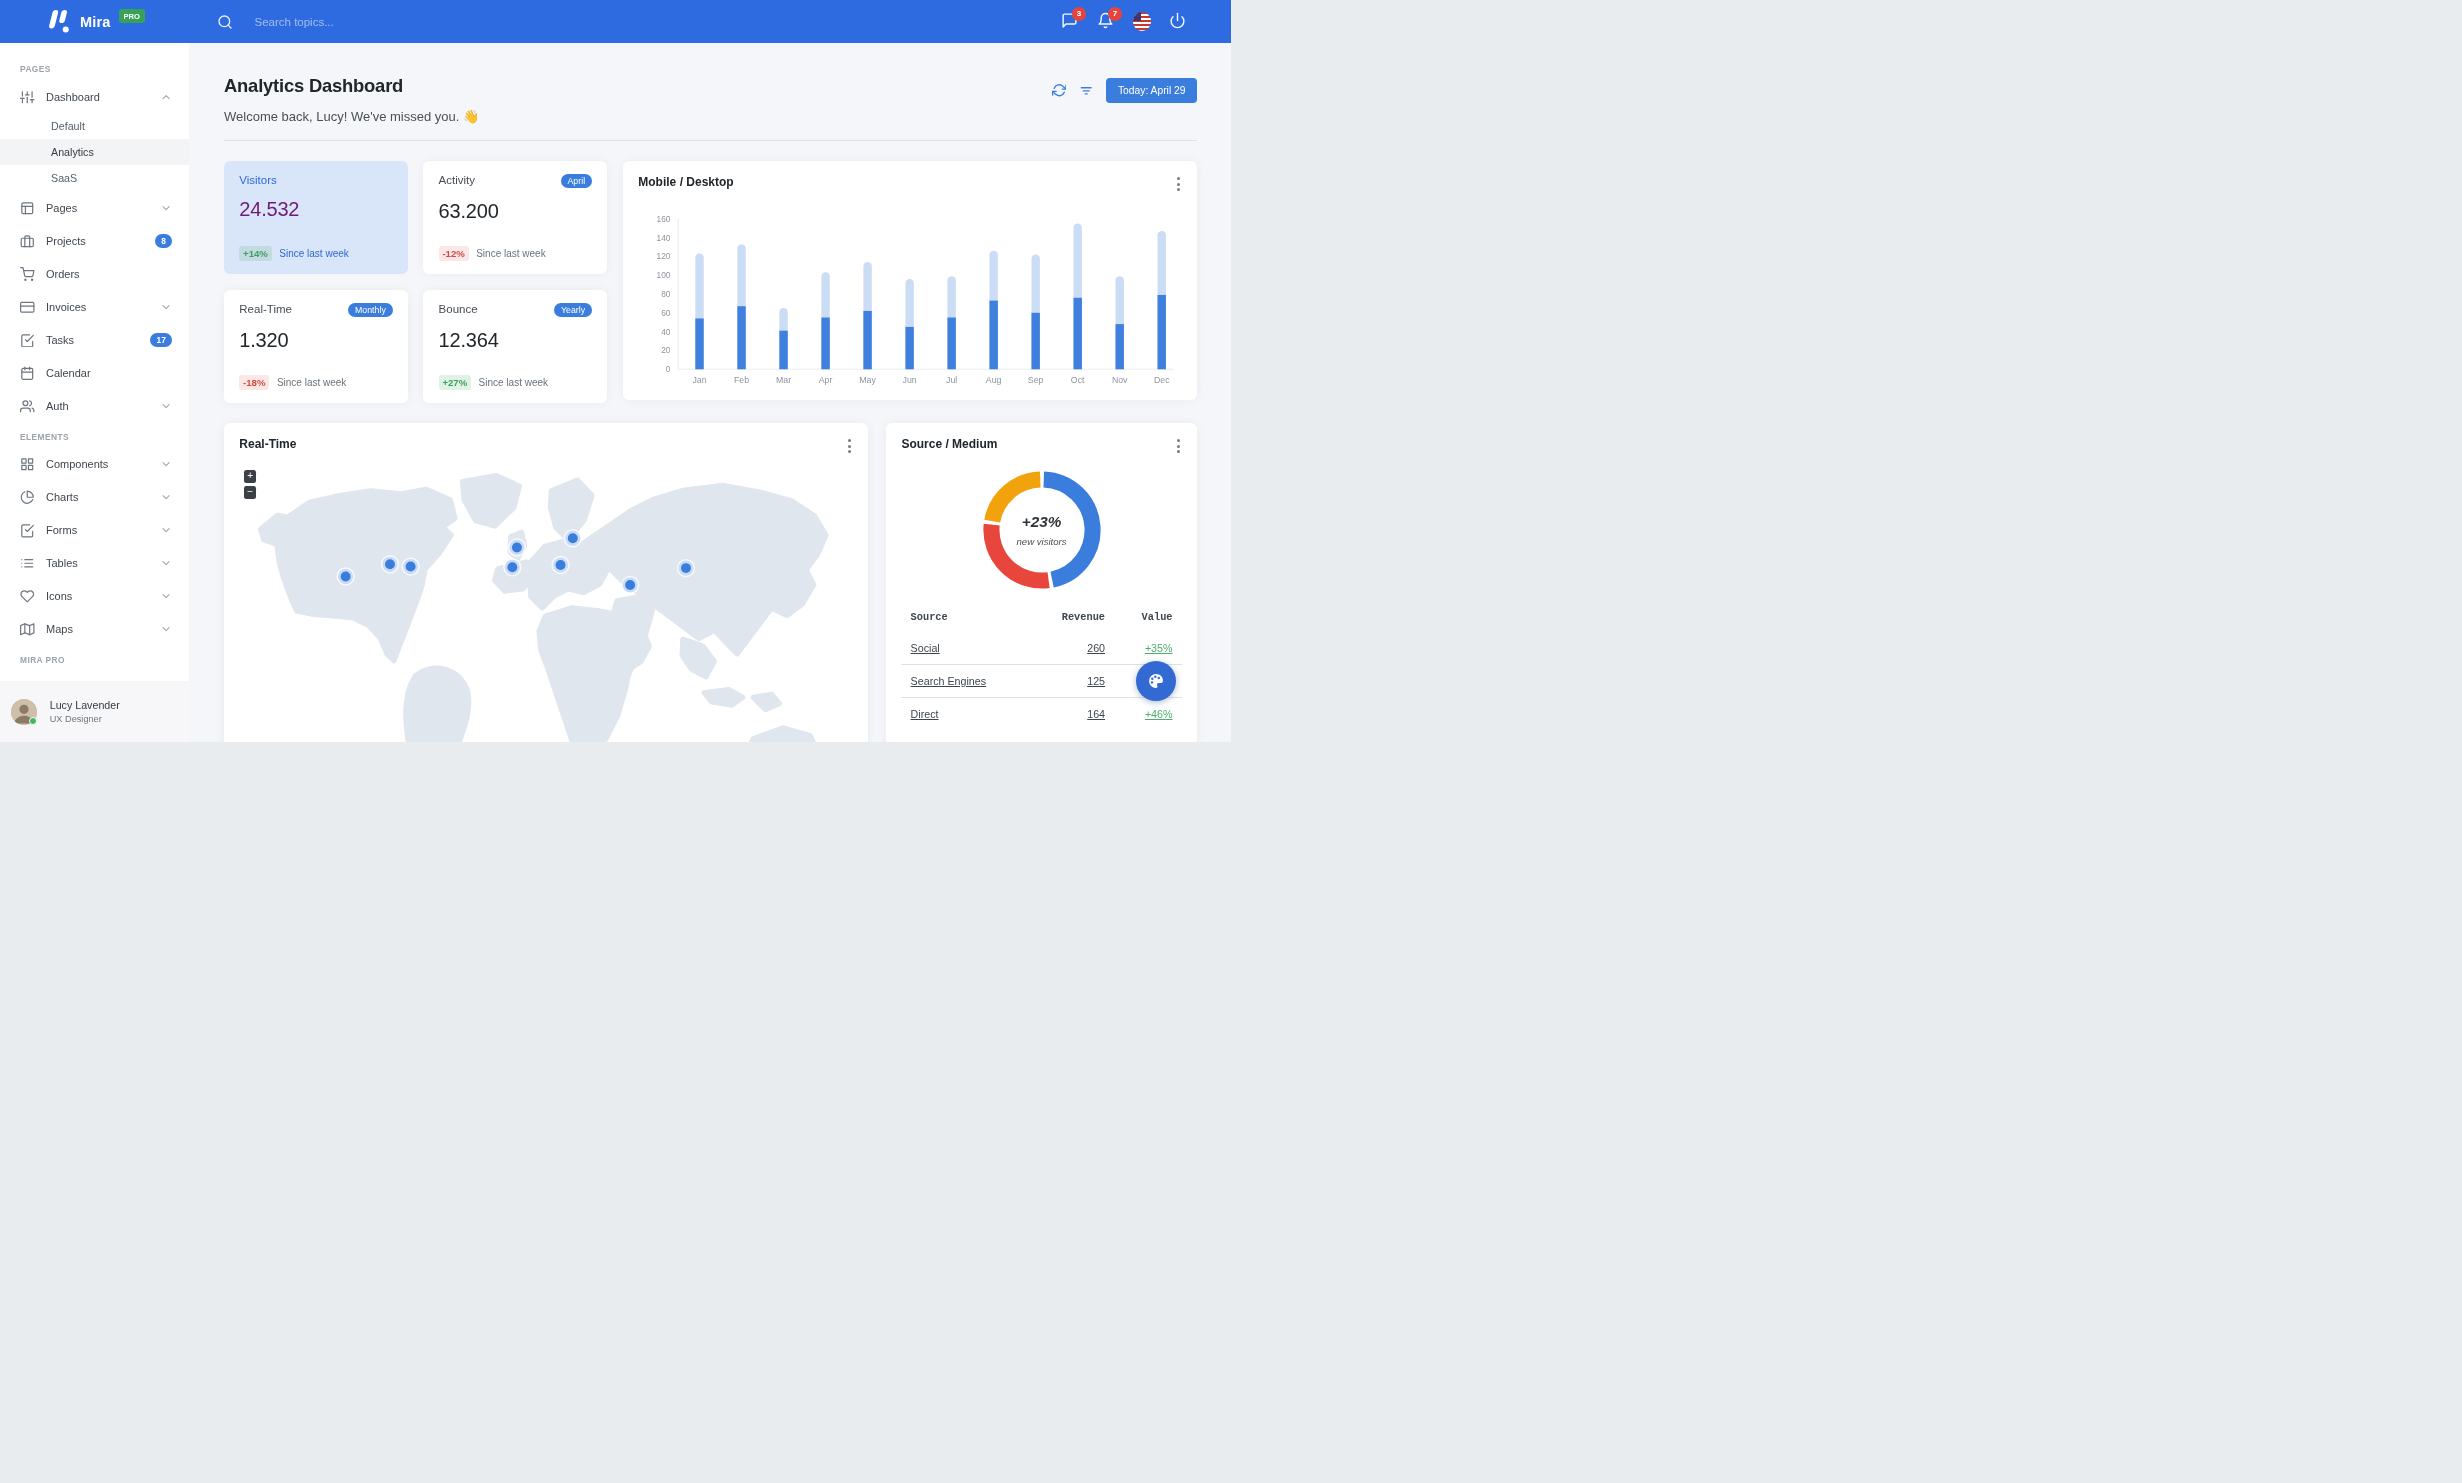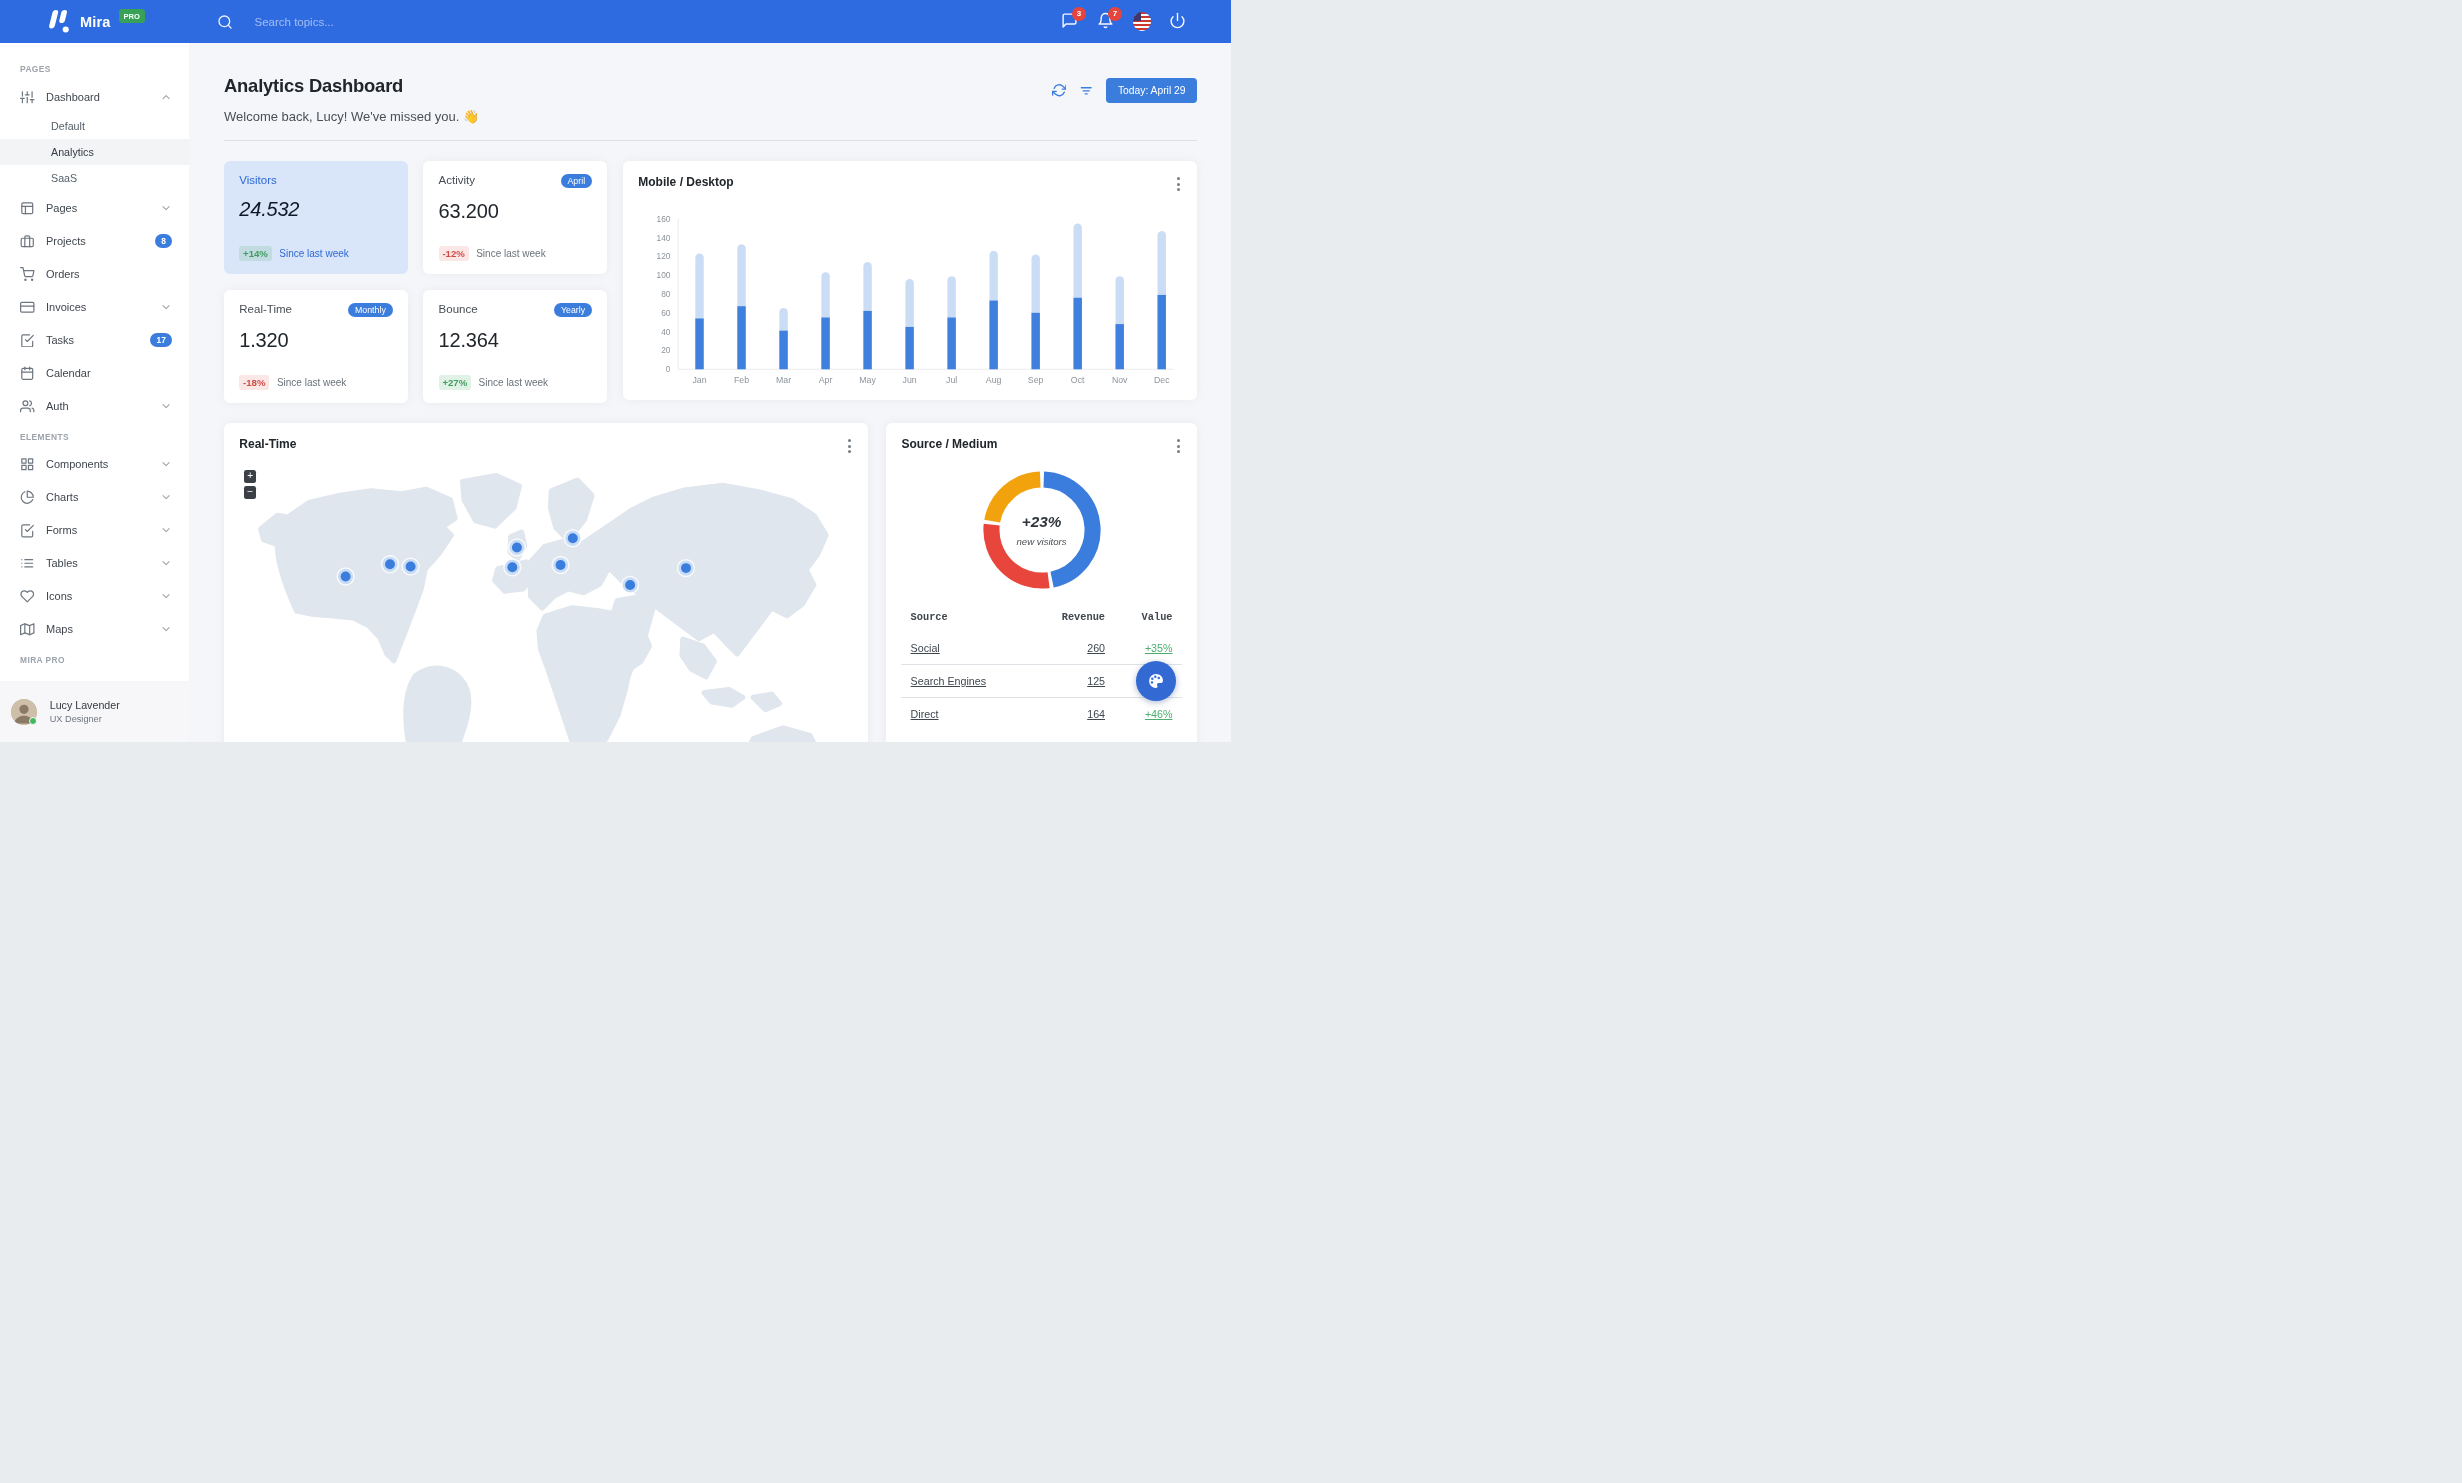--- a/index.html
+++ b/index.html
@@ -63,21 +63,21 @@
 
   .grid-top { display:flex; gap:17px; margin-top:20px; }
   .stat-grid { display:grid; grid-template-columns:184px 184px; grid-auto-rows:113px; gap:16px 15.3px; width:382px; flex-shrink:0; }
   .stat-card { border-radius:6.1px; padding:13px 15.3px 12.2px; display:flex; flex-direction:column; background:#fff; box-shadow:0 0 10.7px rgba(33,37,41,.05); }
   .stat-card.highlight { background:#D9E5F8; box-shadow:none; }
   .stat-head { display:flex; align-items:flex-start; justify-content:space-between; }
   .stat-title { font-size:11.5px; font-weight:500; color:#464D54; }
   .highlight .stat-title { color:#2E69D8; }
   .stat-badge { background:#3B7DDD; color:#fff; font-size:8.8px; padding:2.3px 6.9px; border-radius:8.4px; }
   .stat-value { font-size:20px; font-weight:500; color:#21262B; margin-top:12.2px; letter-spacing:-0.2px; }
-  .highlight .stat-value { color:#0f172a;font-style:italic; }
+  .highlight .stat-value { color:#701a75; }
   .stat-foot { margin-top:auto; display:flex; align-items:center; gap:7.6px; }
   .delta { font-size:9.6px; font-weight:600; padding:2.3px 3.8px; border-radius:3.1px; }
   .delta.up { color:#3F9E5F; background:rgba(84,180,117,.18); }
   .delta.down { color:#D14B45; background:rgba(222,88,80,.14); }
   .stat-note { font-size:10px; color:#6A737B; }
   .highlight .stat-note { color:#2E69D8; }
 
   .chart-card { flex:1; height:239px; position:relative; padding:14.5px 15.3px; }
   .card-title { font-size:12px; font-weight:600; color:#21262B; }
   .bar-svg { position:absolute; left:15.3px; top:44px; }

